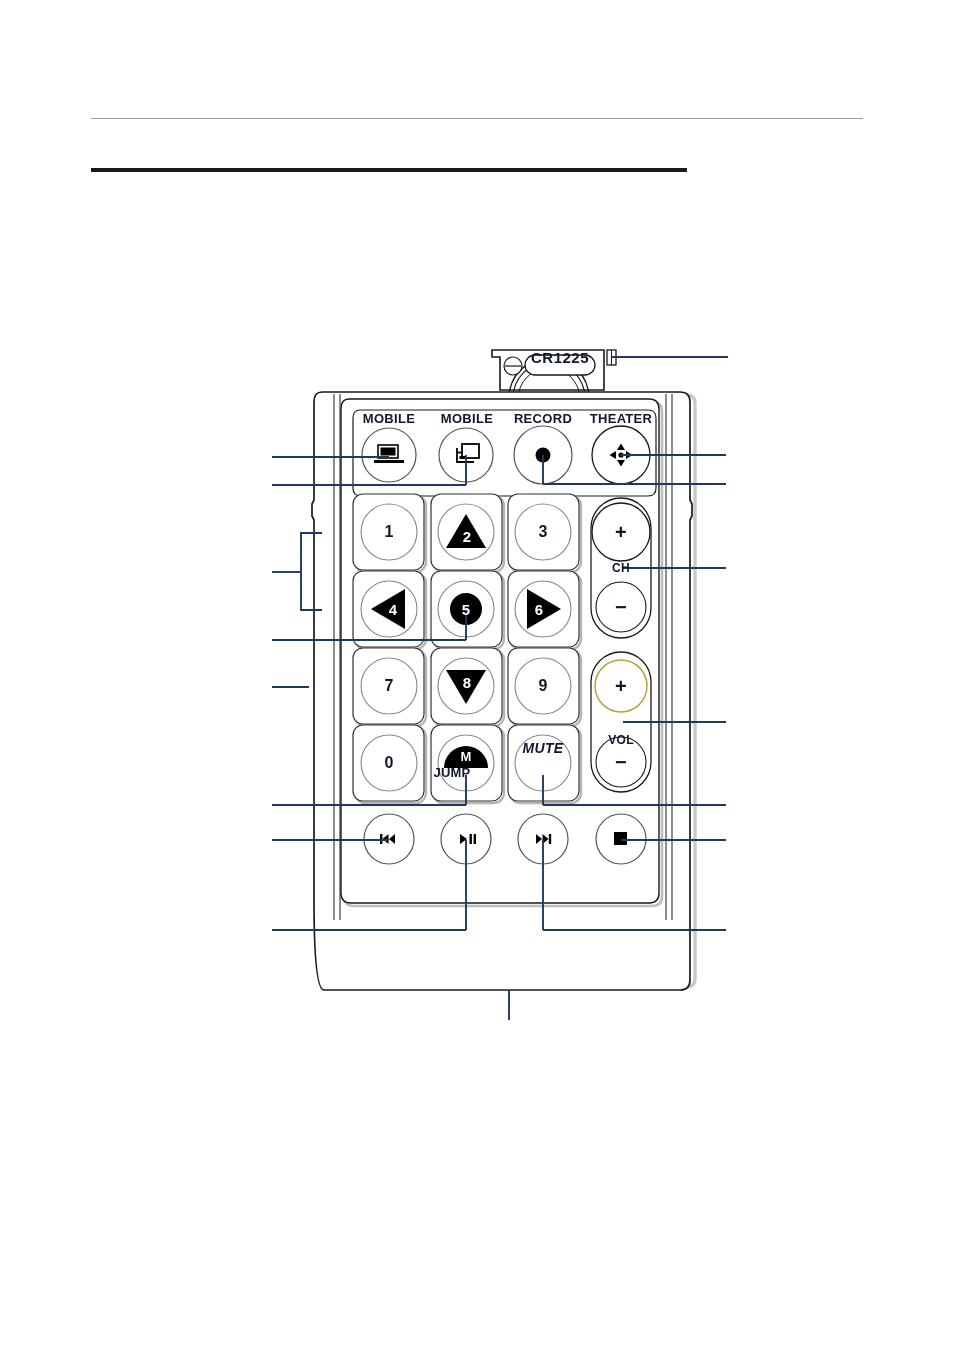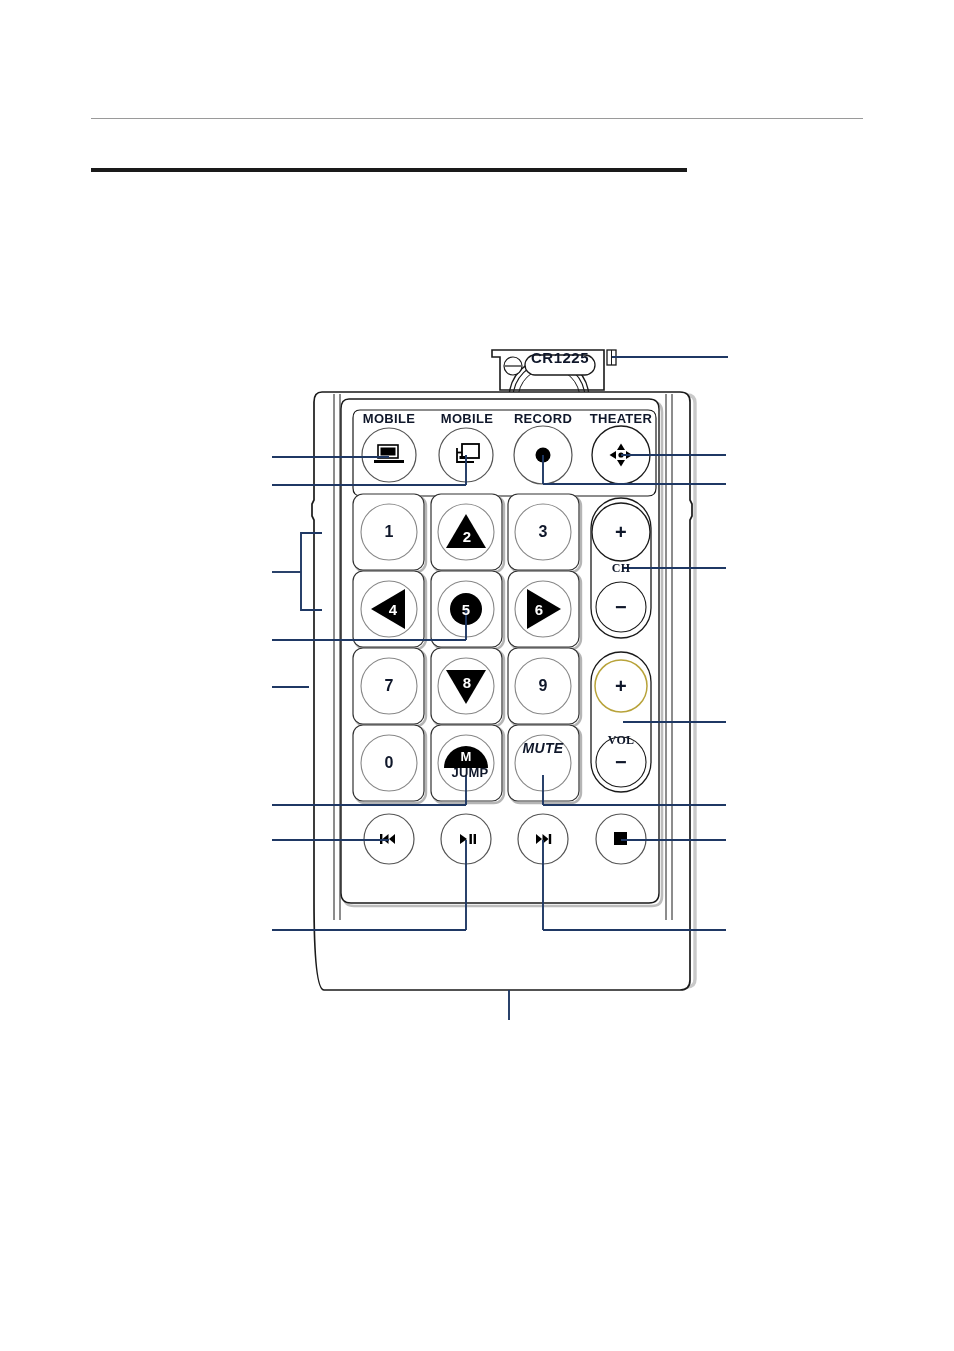--- a/index.html
+++ b/index.html
@@ -37,21 +37,21 @@
     -webkit-font-smoothing:antialiased;
   }
   .lbl.c { transform:translateX(-50%); }
   .t-section { font-size:13px; }
   .t-batt    { font-size:15px; letter-spacing:0.5px; }
   .t-digit   { font-size:16px; }
   .t-digit-w { font-size:15px; color:#ffffff; }
   .t-mute    { font-size:14px; }
   .t-jump    { font-size:13px; letter-spacing:0.2px; }
   .t-jumpm   { font-size:13px; color:#ffffff; }
-  .t-rocker  { font-size:12px;font-family:Liberation Serif, serif; }
+  .t-rocker  { font-size:12px; }
   .t-sign    { font-size:20px; font-weight:700; }
 </style>
 </head>
 <body>
 
 <div id="page">
 
   <div class="rule-thin"></div>
   <div class="rule-thick"></div>
 
@@ -300,21 +300,21 @@
   <div class="lbl t-digit-w c" style="left:393px; top:609px; transform:translate(-50%,-50%);">4</div>
   <div class="lbl t-digit-w c" style="left:466px; top:609px; transform:translate(-50%,-50%);">5</div>
   <div class="lbl t-digit-w c" style="left:539px; top:609px; transform:translate(-50%,-50%);">6</div>
 
   <div class="lbl t-digit c" style="left:389px; top:686px; transform:translate(-50%,-50%);">7</div>
   <div class="lbl t-digit-w c" style="left:467px; top:682px; transform:translate(-50%,-50%);">8</div>
   <div class="lbl t-digit c" style="left:543px; top:686px; transform:translate(-50%,-50%);">9</div>
 
   <div class="lbl t-digit c" style="left:389px; top:763px; transform:translate(-50%,-50%);">0</div>
   <div class="lbl t-jumpm c" style="left:466px; top:756px; transform:translate(-50%,-50%);">M</div>
-  <div class="lbl t-jump c" style="left:470px; top:772px; transform:translate(-50%,-50%);">JUMP</div>
+  <div class="lbl t-jump c" style="left:452px; top:772px; transform:translate(-50%,-50%);">JUMP</div>
   <div class="lbl t-mute c" style="left:543px; top:748px; transform:translate(-50%,-50%);font-style:italic;">MUTE</div>
 
   <div class="lbl t-sign c" style="left:621px; top:532px; transform:translate(-50%,-50%);">+</div>
   <div class="lbl t-rocker c" style="left:621px; top:568px; transform:translate(-50%,-50%);">CH</div>
   <div class="lbl t-sign c" style="left:621px; top:607px; transform:translate(-50%,-50%);">−</div>
 
   <div class="lbl t-sign c" style="left:621px; top:686px; transform:translate(-50%,-50%);">+</div>
   <div class="lbl t-rocker c" style="left:621px; top:740px; transform:translate(-50%,-50%);">VOL</div>
   <div class="lbl t-sign c" style="left:621px; top:762px; transform:translate(-50%,-50%);">−</div>
 

